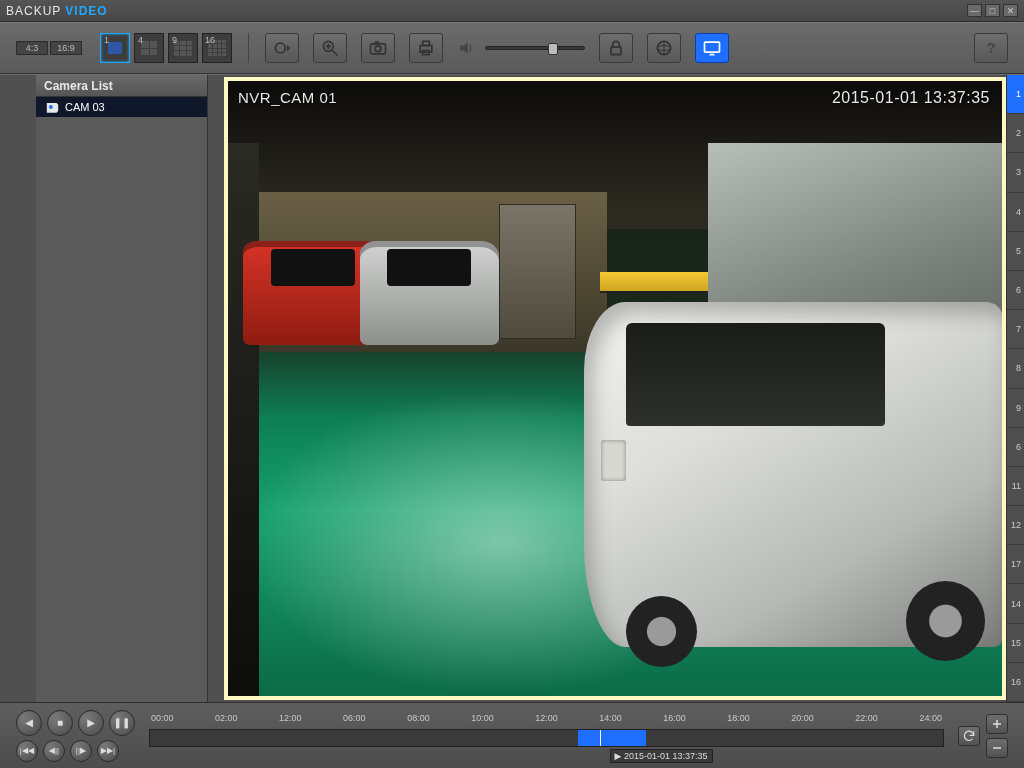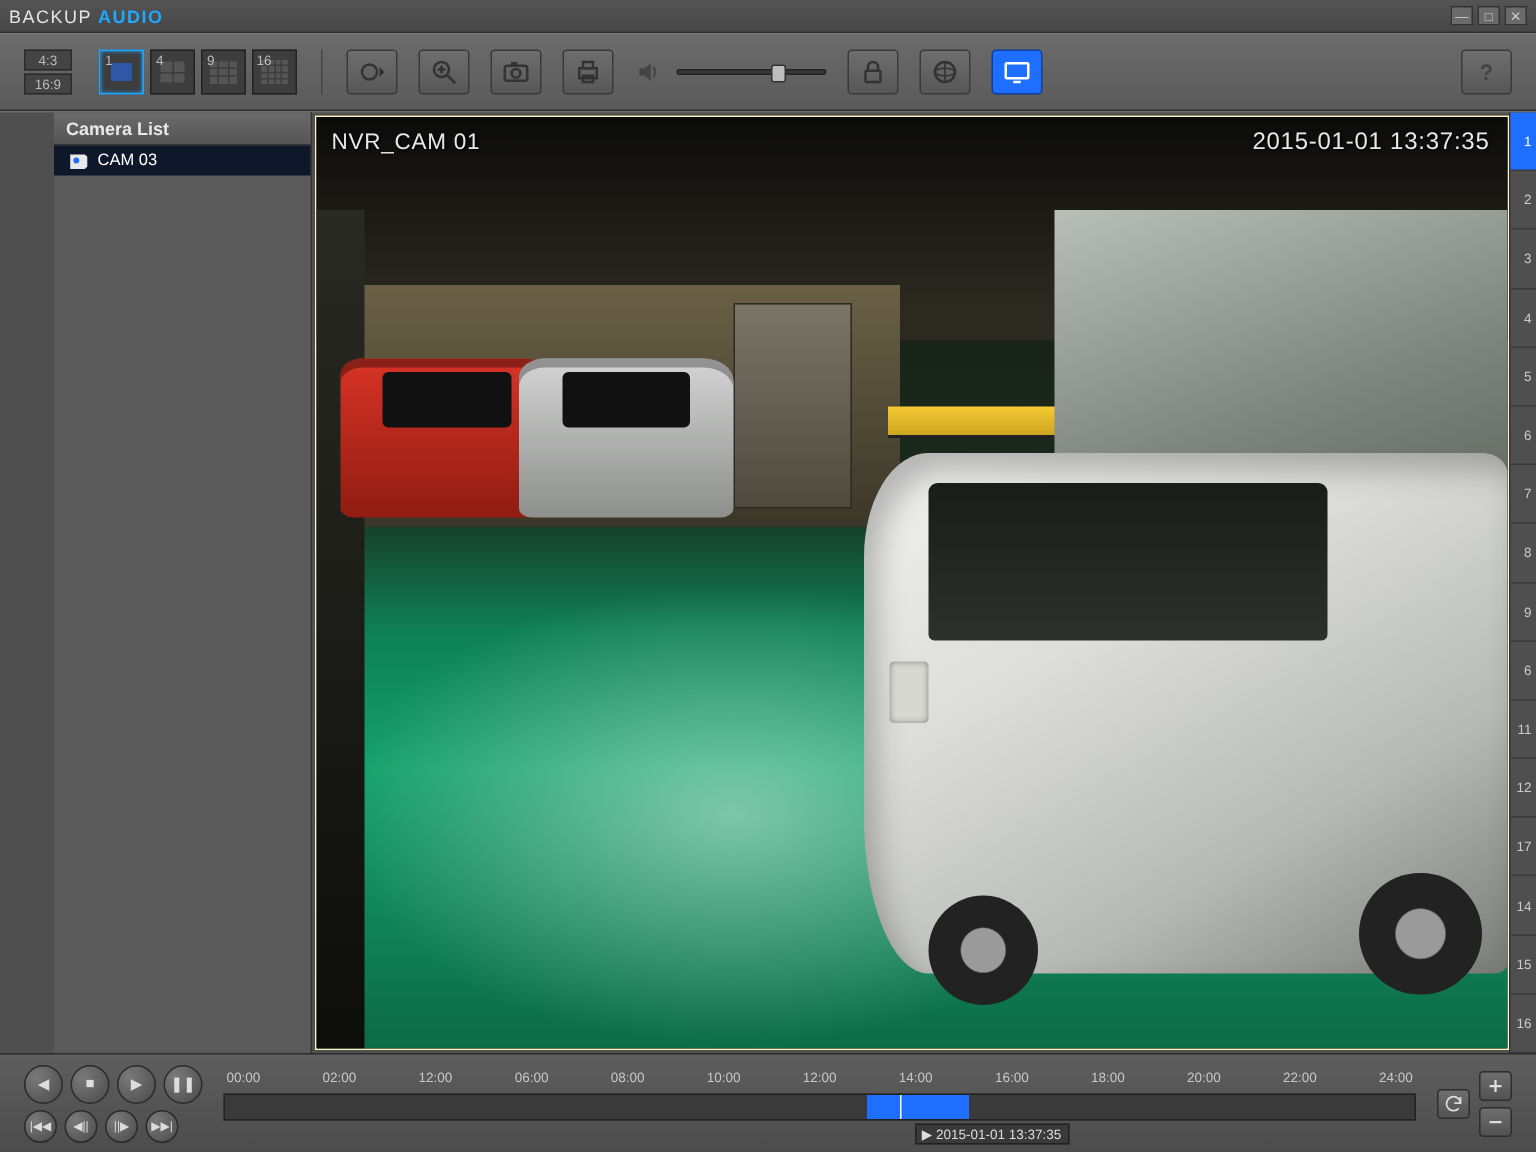--- a/index.html
+++ b/index.html
@@ -8,21 +8,21 @@
 
 
 .titlebar { height:22px; background:linear-gradient(#545454,#474747); display:flex; align-items:center; padding:0 6px; border-bottom:1px solid #2b2b2b;}
 .titlebar .title1 { font-size:12px; font-weight:normal; color:#e4e4e4; letter-spacing:1px; }
 .titlebar .title2 { font-size:12px; font-weight:bold; color:#1ea8ff; letter-spacing:1px; margin-left:4px;}
 .winbtns { margin-left:auto; display:flex; gap:3px; }
 .winbtn { width:15px; height:13px; background:#6a6a6a; border:1px solid #333; display:flex; align-items:center; justify-content:center; font-size:9px; color:#ccc; cursor:pointer;}
 
 
 .toolbar { height:52px; background:linear-gradient(#6b6b6b,#5a5a5a); border-top:1px solid #7a7a7a; border-bottom:1px solid #333; display:flex; align-items:center; padding:0 16px; gap:14px;}
-.aspect-group { display:flex; flex-direction:column; gap:2px; margin-right:4px;}
+.aspect-group { display:flex; flex-direction:row; gap:2px; margin-right:4px;}
 .aspect-btn { width:32px; height:14px; background:#444; border:1px solid #2b2b2b; color:#bbb; font-size:9px; display:flex; align-items:center; justify-content:center; cursor:pointer;}
 .layout-group { display:flex; gap:4px; align-items:center;}
 .layout-btn { width:30px; height:30px; background:#3d3d3d; border:1px solid #222; display:flex; align-items:center; justify-content:center; cursor:pointer; position:relative;}
 .layout-btn.selected { border:1px solid #1ea8ff; box-shadow:0 0 3px #1ea8ff inset; }
 .layout-btn .num { color:#bbb; font-size:9px; position:absolute; }
 .layout-1 .grid { width:14px; height:12px; background:#2e57a8; }
 .layout-4 .grid { width:16px; height:14px; display:grid; grid-template:1fr 1fr/1fr 1fr; gap:1px; }
 .layout-4 .grid div { background:#555;}
 .layout-9 .grid { width:18px; height:15px; display:grid; grid-template:repeat(3,1fr)/repeat(3,1fr); gap:1px;}
 .layout-9 .grid div { background:#555;}
@@ -39,21 +39,21 @@
 
 
 .body { flex:1; display:flex; background:#4f4f4f; border-top:1px solid #6c6c6c;}
 .sidebar { width:172px; background:#5a5a5a; border-right:1px solid #333; display:flex; flex-direction:column;margin-left:36px;}
 .sidebar-header { height:22px; background:linear-gradient(#6a6a6a,#555); border-bottom:1px solid #333; color:#e8e8e8; font-size:12px; font-weight:bold; padding-left:8px; display:flex; align-items:center;}
 .cam-item { height:20px; display:flex; align-items:center; padding-left:10px; gap:6px; font-size:11px; color:#fff; cursor:pointer;}
 .cam-item.selected { background:#0f172a; }
 .cam-icon { width:13px; height:12px; }
 
 .video-area { flex:1; position:relative; display:flex;}
-.video-frame { flex:1; margin:2px 0 2px 2px; border:1px solid #fef9c3; background:#000; position:relative; overflow:hidden;}
+.video-frame { flex:1; margin:2px 0 2px 16px; border:4px solid #fef9c3; background:#000; position:relative; overflow:hidden;}
 .video-scene { position:absolute; inset:0; }
 .ov { position:absolute; color:#e8e8e8; font-family:Arial,sans-serif; font-size:15px; text-shadow:1px 1px 2px #000; letter-spacing:0.5px;}
 .ov.cam { top:8px; left:10px; }
 .ov.codec { top:30px; left:10px; font-size:14px; }
 .ov.ts { top:8px; right:12px; font-size:16px; }
 
 .chstrip { width:18px; background:#4f4f4f; display:flex; flex-direction:column; border-left:1px solid #333;}
 .chcell { flex:1; border-bottom:1px solid #3a3a3a; color:#ccc; font-size:9px; display:flex; align-items:center; justify-content:flex-end; padding-right:3px; cursor:pointer;}
 .chcell.selected { background:#1e6fff; color:#fff;}
 
@@ -117,21 +117,21 @@
   background:radial-gradient(circle,#9a9a9a 0 28%,#222 30% 100%); border-radius:50%;}
 .car-white::after{content:"";position:absolute;top:40%;left:4%;width:6%;height:12%;background:#d8d8d2;border-radius:3px;box-shadow:inset 0 0 4px rgba(0,0,0,.4);}
 </style>
 </head>
 <body>
 
 <div class="window">
 
   <div class="titlebar">
     <span class="title1">BACKUP</span>
-    <span class="title2">AUDIO</span>
+    <span class="title2">VIDEO</span>
     <div class="winbtns">
       <div class="winbtn">—</div>
       <div class="winbtn">□</div>
       <div class="winbtn">✕</div>
     </div>
   </div>
 
   <div class="toolbar">
     <div class="aspect-group">
       <div class="aspect-btn">4:3</div>

